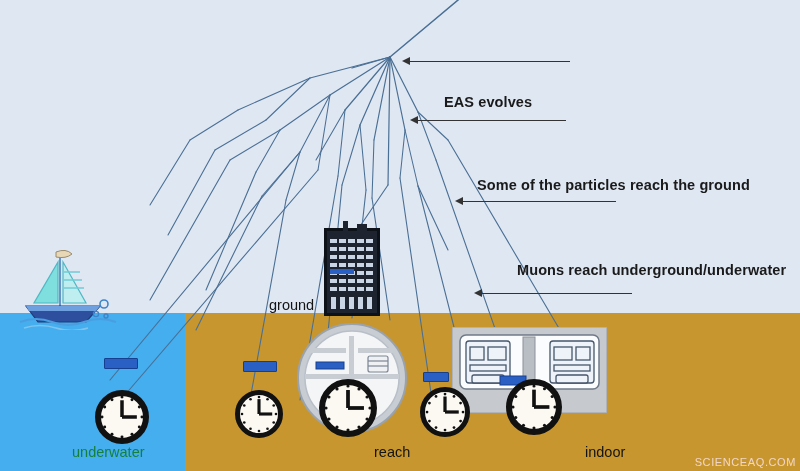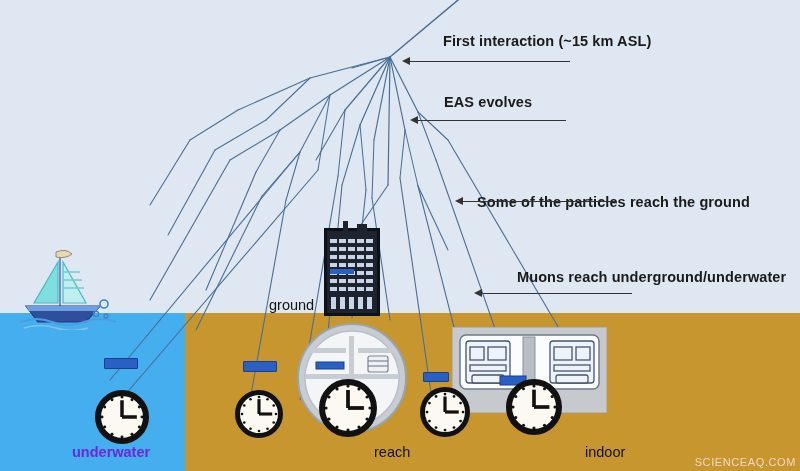--- a/index.html
+++ b/index.html
@@ -8,21 +8,21 @@
   .sky{position:absolute;left:0;top:0;width:800px;height:313px;background:#dfe7f3;}
   .water{position:absolute;left:0;top:313px;width:185px;height:158px;background:#45aeef;}
   .ground{position:absolute;left:185px;top:313px;width:615px;height:158px;background:#c8962e;}
   .shower{position:absolute;left:0;top:0;width:800px;height:471px;}
   .ann{position:absolute;white-space:nowrap;color:#1a1a1a;font-size:14.5px;font-weight:600;letter-spacing:.1px;}
   .arrowline{position:absolute;height:1px;background:#333;}
   .arrowhead{position:absolute;width:0;height:0;border-top:4.5px solid transparent;border-bottom:4.5px solid transparent;border-right:8px solid #333;}
   .clock{position:absolute;border-radius:50%;background:#fbf9f2;box-sizing:border-box;}
   .detbar{position:absolute;background:#2a5fc4;border:1px solid #16408f;border-radius:1px;}
   .lbl{position:absolute;white-space:nowrap;font-size:14.5px;}
-  .lbl-underwater{color:#6d28d9;font-weight:700;}
+  .lbl-underwater{color:#15803d;font-weight:400;}
   .lbl-dark{color:#141414;font-weight:500;}
   .watermark{position:absolute;right:4px;bottom:3px;color:#f6dcd2;font-size:11px;letter-spacing:.6px;opacity:.92;font-family:"Liberation Sans",sans-serif;}
   .bldg{position:absolute;background:#1d2430;border:3px solid #0d1118;box-sizing:border-box;}
   .win{position:absolute;background:#c9d4e4;}
   .antenna{position:absolute;background:#1d2430;}
 </style>
 </head>
 <body>
 
 <div id="scene">
@@ -272,33 +272,32 @@
         <circle cx="523.5" cy="425.1865334794732" r="1.54" fill="#111111"></circle>
         <circle cx="515.8134665205268" cy="417.5" r="1.54" fill="#111111"></circle>
         <circle cx="513" cy="407" r="1.54" fill="#111111"></circle>
         <circle cx="515.8134665205268" cy="396.5" r="1.54" fill="#111111"></circle>
         <circle cx="523.5" cy="388.8134665205268" r="1.54" fill="#111111"></circle>
         <line x1="534" y1="407" x2="549.4" y2="407" stroke="#111111" stroke-width="3.64"></line>
         <line x1="534" y1="407" x2="534" y2="389.64" stroke="#111111" stroke-width="3.64"></line>
       </g>
   </svg>
 
-  <div class="ann" style="left:443px;top:33px;">First interaction (~15 km ASL)</div>
   <div class="arrowline" style="left:410px;top:61px;width:160px;"></div>
   <div class="arrowhead" style="left:402px;top:57px;"></div>
 
   <div class="ann" style="left:444px;top:94px;">EAS evolves</div>
   <div class="arrowline" style="left:418px;top:120px;width:148px;"></div>
   <div class="arrowhead" style="left:410px;top:116px;"></div>
 
-  <div class="ann" style="left:477px;top:194px;">Some of the particles reach the ground</div>
+  <div class="ann" style="left:477px;top:177px;">Some of the particles reach the ground</div>
   <div class="arrowline" style="left:463px;top:201px;width:153px;"></div>
   <div class="arrowhead" style="left:455px;top:197px;"></div>
 
-  <div class="ann" style="left:517px;top:269px;">Muons reach underground/underwater</div>
+  <div class="ann" style="left:517px;top:262px;">Muons reach underground/underwater</div>
   <div class="arrowline" style="left:482px;top:293px;width:150px;"></div>
   <div class="arrowhead" style="left:474px;top:289px;"></div>
 
   <div class="lbl lbl-dark" style="left:269px;top:297px;">ground</div>
   <div class="lbl lbl-underwater" style="left:72px;top:444px;">underwater</div>
   <div class="lbl lbl-dark" style="left:374px;top:444px;">reach</div>
   <div class="lbl lbl-dark" style="left:585px;top:444px;">indoor</div>
 
   <div class="watermark">SCIENCEAQ.COM</div>
 </div>

